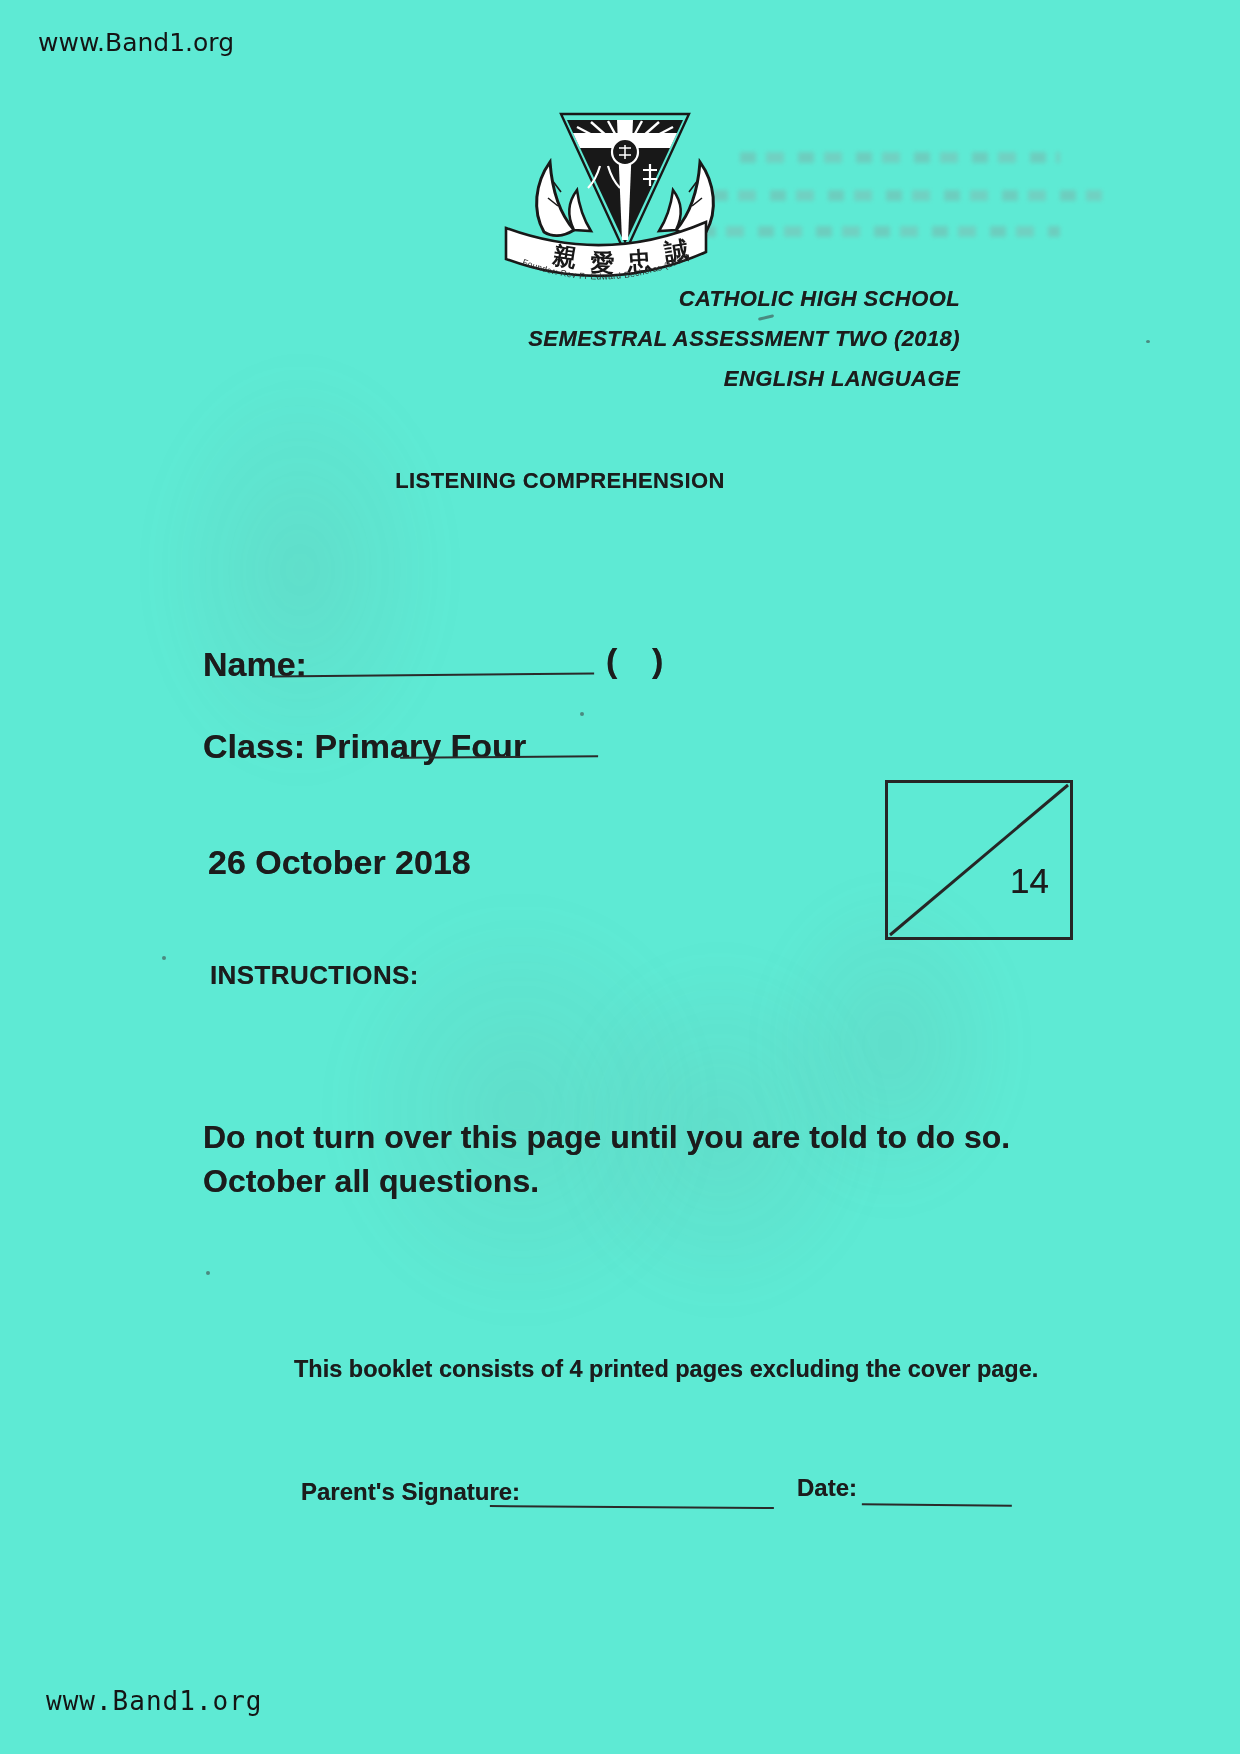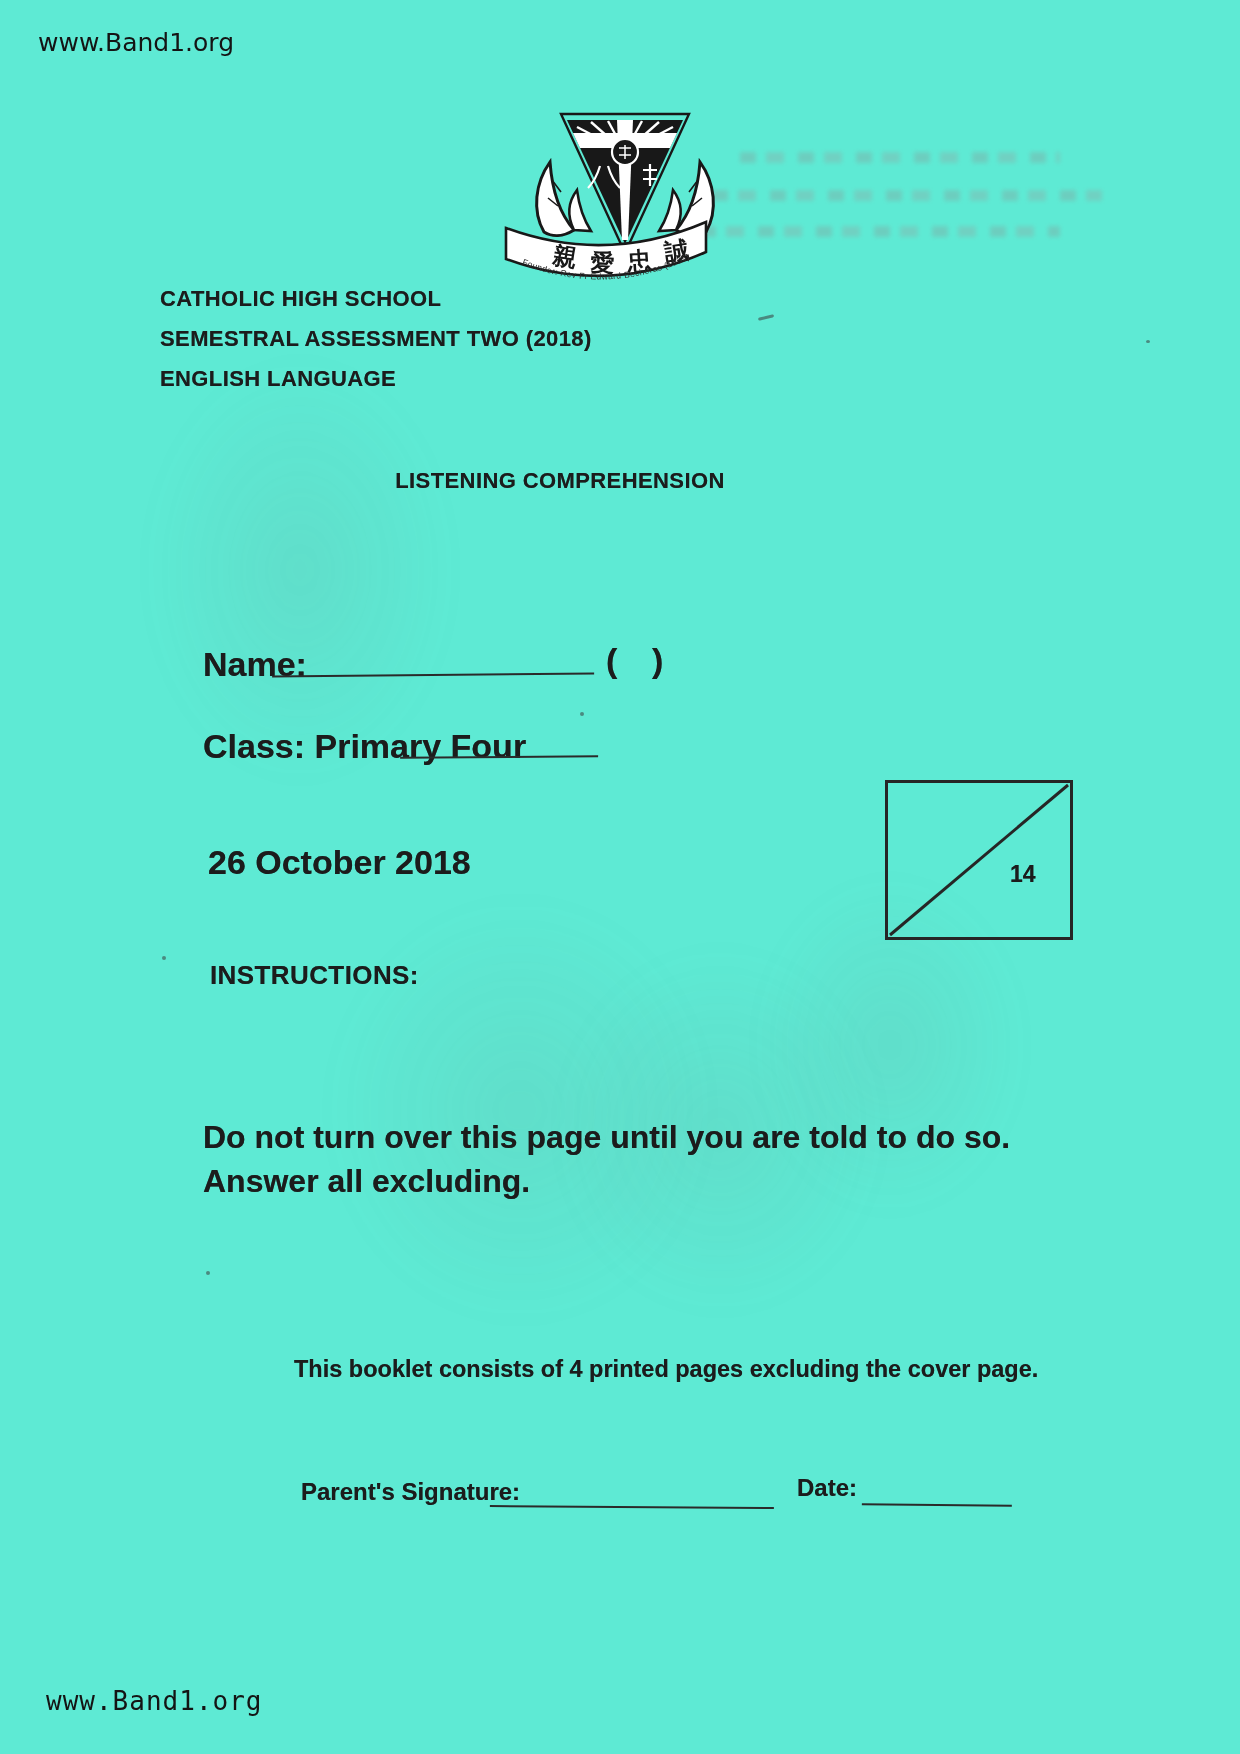--- a/index.html
+++ b/index.html
@@ -9,33 +9,33 @@
     margin:0 auto;
     background:#5eead4;
     overflow:hidden;
     font-family:"Liberation Sans",sans-serif;
     color:#1c1c1c;
   }
   .abs{position:absolute;}
   .ink{color:#1c1c1c;text-shadow:0 0 .6px rgba(10,10,10,.55);}
   .wm-top{font-family:"DejaVu Sans",sans-serif;font-size:25px;color:#141414;}
   .wm-bottom{font-family:"DejaVu Sans Mono",monospace;font-size:26px;letter-spacing:1px;color:#141414;}
-  .title-block{left:160px;top:286px;width:800px;text-align:left;}
+  .title-block{left:160px;top:286px;width:800px;text-align:right;font-style:italic;}
   .title-line{font-weight:700;font-size:22px;letter-spacing:.4px;margin-bottom:14px;}
   .paper-title{left:160px;top:468px;width:800px;text-align:center;font-weight:700;font-size:22px;letter-spacing:.4px;}
   .field-label{font-size:34px;font-weight:600;}
   .fill-line{border-bottom:2.2px solid #2a2a2a;display:block;}
   .bold-line{font-size:32px;font-weight:700;}
   .speck{position:absolute;background:#3a3a3a;border-radius:50%;opacity:.55;}
   .smudge{position:absolute;height:11px;filter:blur(2.2px);opacity:.30;
     background:repeating-linear-gradient(90deg,#8f8f8f 0 16px,transparent 16px 26px,#9a9a9a 26px 44px,transparent 44px 58px);}
   .blotch{position:absolute;border-radius:50%;filter:blur(18px);
     background:radial-gradient(closest-side,rgba(120,120,118,.10),rgba(120,120,118,0));}
   .scorebox{border:3px solid #262626;background:transparent;}
-  .score-total{font-size:23px;font-weight:700;text-align:right;}
+  .score-total{font-size:35px;font-weight:400;text-align:right;}
 </style>
 </head>
 <body>
 
 <div class="page">
 
   <div class="blotch" style="left:150px;top:360px;width:300px;height:420px;"></div>
   <div class="blotch" style="left:330px;top:900px;width:380px;height:420px;"></div>
   <div class="blotch" style="left:560px;top:950px;width:320px;height:360px;"></div>
   <div class="blotch" style="left:760px;top:880px;width:260px;height:330px;"></div>
@@ -120,21 +120,21 @@
   <div class="abs scorebox" style="left:885px;top:780px;width:182px;height:154px;">
     <svg width="182" height="154" style="position:absolute;left:0;top:0;">
       <line x1="2" y1="152" x2="180" y2="2" stroke="#262626" stroke-width="3"></line>
     </svg>
     <div class="abs" style="left:18px;top:18px;font-size:30px;"></div>
     <div class="abs score-total ink" style="left:122px;top:78px;">14</div>
   </div>
 
   <div class="abs ink" style="left:210px;top:960px;font-size:26px;font-weight:700;letter-spacing:.4px;">INSTRUCTIONS:</div>
   <div class="abs bold-line ink" style="left:203px;top:1119px;">Do not turn over this page until you are told to do so.</div>
-  <div class="abs bold-line ink" style="left:203px;top:1163px;">Answer all excluding.</div>
+  <div class="abs bold-line ink" style="left:203px;top:1163px;">October all questions.</div>
 
   <div class="abs ink" style="left:294px;top:1356px;font-size:23.5px;font-weight:700;">This booklet consists of 4 printed pages excluding the cover page.</div>
 
   <div class="abs ink" style="left:280px;top:1478px;font-size:24px;font-weight:600;margin-left:21px;">Parent's Signature:</div>
   <span class="abs fill-line" style="left:490px;top:1476px;width:284px;height:30px;transform:rotate(.4deg);"><span></span></span>
   <div class="abs ink" style="left:797px;top:1474px;font-size:24px;font-weight:600;">Date:</div>
   <span class="abs fill-line" style="left:862px;top:1474px;width:150px;height:30px;transform:rotate(.6deg);"><span></span></span>
 
 </div>
 

